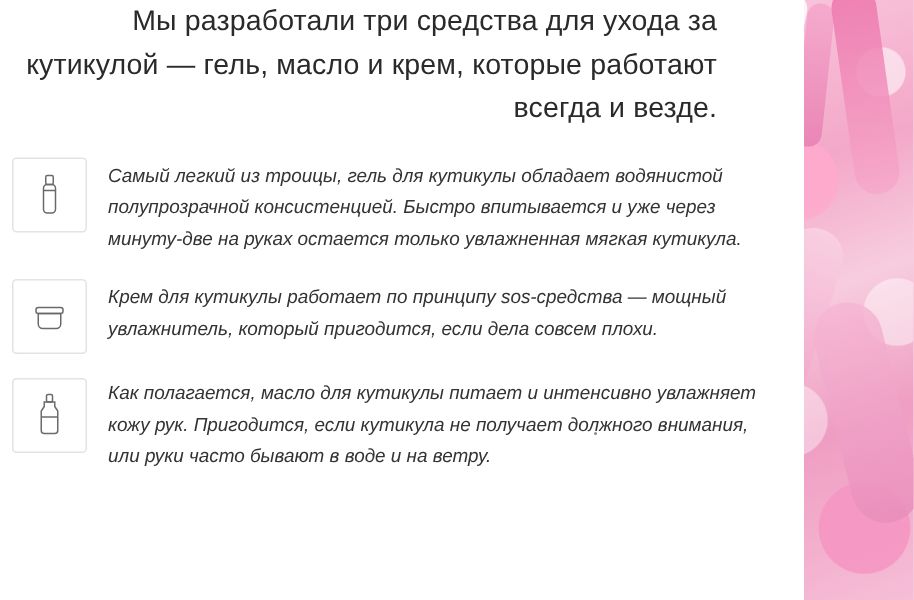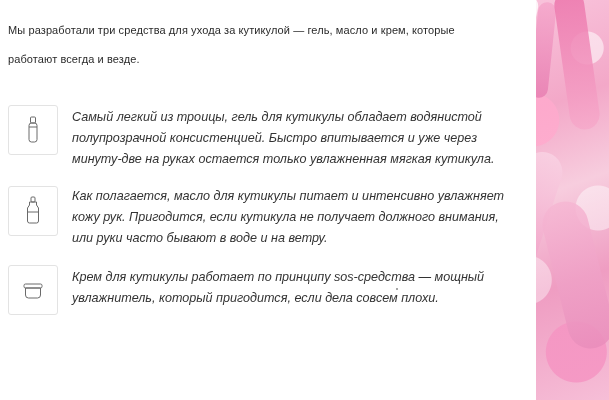--- a/index.html
+++ b/index.html
@@ -51,27 +51,28 @@
     position: absolute;
     left: 0;
     top: 0;
     width: 536px;
     height: 400px;
     background: #ffffff;
   }
   .heading {
     position: absolute;
     left: 8px;
-    top: 16px;
+    top: 0;
     width: 470px;
-    font-size: 11px;
+    font-size: 19px;
     line-height: 29px;
     color: #2a2a2a;
     font-weight: 400;
     letter-spacing: 0.1px;
+    text-align: right;
   }
   .items {
     position: absolute;
     left: 8px;
     top: 105px;
     width: 520px;
     font-style: italic;
   }
   .item {
     display: flex;
@@ -132,38 +133,38 @@
         <div class="icon-wrap">
           <svg width="26" height="34" viewBox="0 0 26 34" aria-hidden="true">
             <rect x="10.5" y="4" width="5" height="6" rx="1" fill="none" stroke="#6a6a6a" stroke-width="1"></rect>
             <rect x="9" y="10" width="8" height="19" rx="2.5" fill="none" stroke="#6a6a6a" stroke-width="1"></rect>
             <line x1="9" y1="14" x2="17" y2="14" stroke="#6a6a6a" stroke-width="1"></line>
           </svg>
         </div>
         <div class="item-text">Самый легкий из троицы, гель для кутикулы обладает водянистой полупрозрачной консистенцией. Быстро впитывается и уже через минуту-две на руках остается только увлажненная мягкая кутикула.</div>
       </div>
 
+      <div class="item item-cream">
+        <div class="icon-wrap">
+          <svg width="30" height="26" viewBox="0 0 30 26" aria-hidden="true">
+            <rect x="6" y="7" width="18" height="4" rx="1.5" fill="none" stroke="#6a6a6a" stroke-width="1"></rect>
+            <path d="M7.5 11 h15 v7 a3 3 0 0 1 -3 3 h-9 a3 3 0 0 1 -3 -3 z" fill="none" stroke="#6a6a6a" stroke-width="1"></path>
+          </svg>
+        </div>
+        <div class="item-text">Крем для кутикулы работает по принципу sos-средства — мощный увлажнитель, который пригодится, если дела совсем плохи.</div>
+      </div>
+
       <div class="item item-oil">
         <div class="icon-wrap">
           <svg width="26" height="34" viewBox="0 0 26 34" aria-hidden="true">
             <rect x="11" y="3" width="4" height="5" rx="1" fill="none" stroke="#6a6a6a" stroke-width="1"></rect>
             <path d="M9.5 8 h7 v3 l2 3 v13 a2 2 0 0 1 -2 2 h-7 a2 2 0 0 1 -2 -2 v-13 l2 -3 z" fill="none" stroke="#6a6a6a" stroke-width="1"></path>
             <line x1="7.5" y1="18" x2="18.5" y2="18" stroke="#6a6a6a" stroke-width="1"></line>
           </svg>
         </div>
         <div class="item-text">Как полагается, масло для кутикулы питает и интенсивно увлажняет кожу рук. Пригодится, если кутикула не получает должного внимания, или руки часто бывают в воде и на ветру.</div>
       </div>
 
-      <div class="item item-cream">
-        <div class="icon-wrap">
-          <svg width="30" height="26" viewBox="0 0 30 26" aria-hidden="true">
-            <rect x="6" y="7" width="18" height="4" rx="1.5" fill="none" stroke="#6a6a6a" stroke-width="1"></rect>
-            <path d="M7.5 11 h15 v7 a3 3 0 0 1 -3 3 h-9 a3 3 0 0 1 -3 -3 z" fill="none" stroke="#6a6a6a" stroke-width="1"></path>
-          </svg>
-        </div>
-        <div class="item-text">Крем для кутикулы работает по принципу sos-средства — мощный увлажнитель, который пригодится, если дела совсем плохи.</div>
-      </div>
-
     </div>
 
     <div class="stray-dot"></div>
   </div>
 </div>
 
 </body></html>

